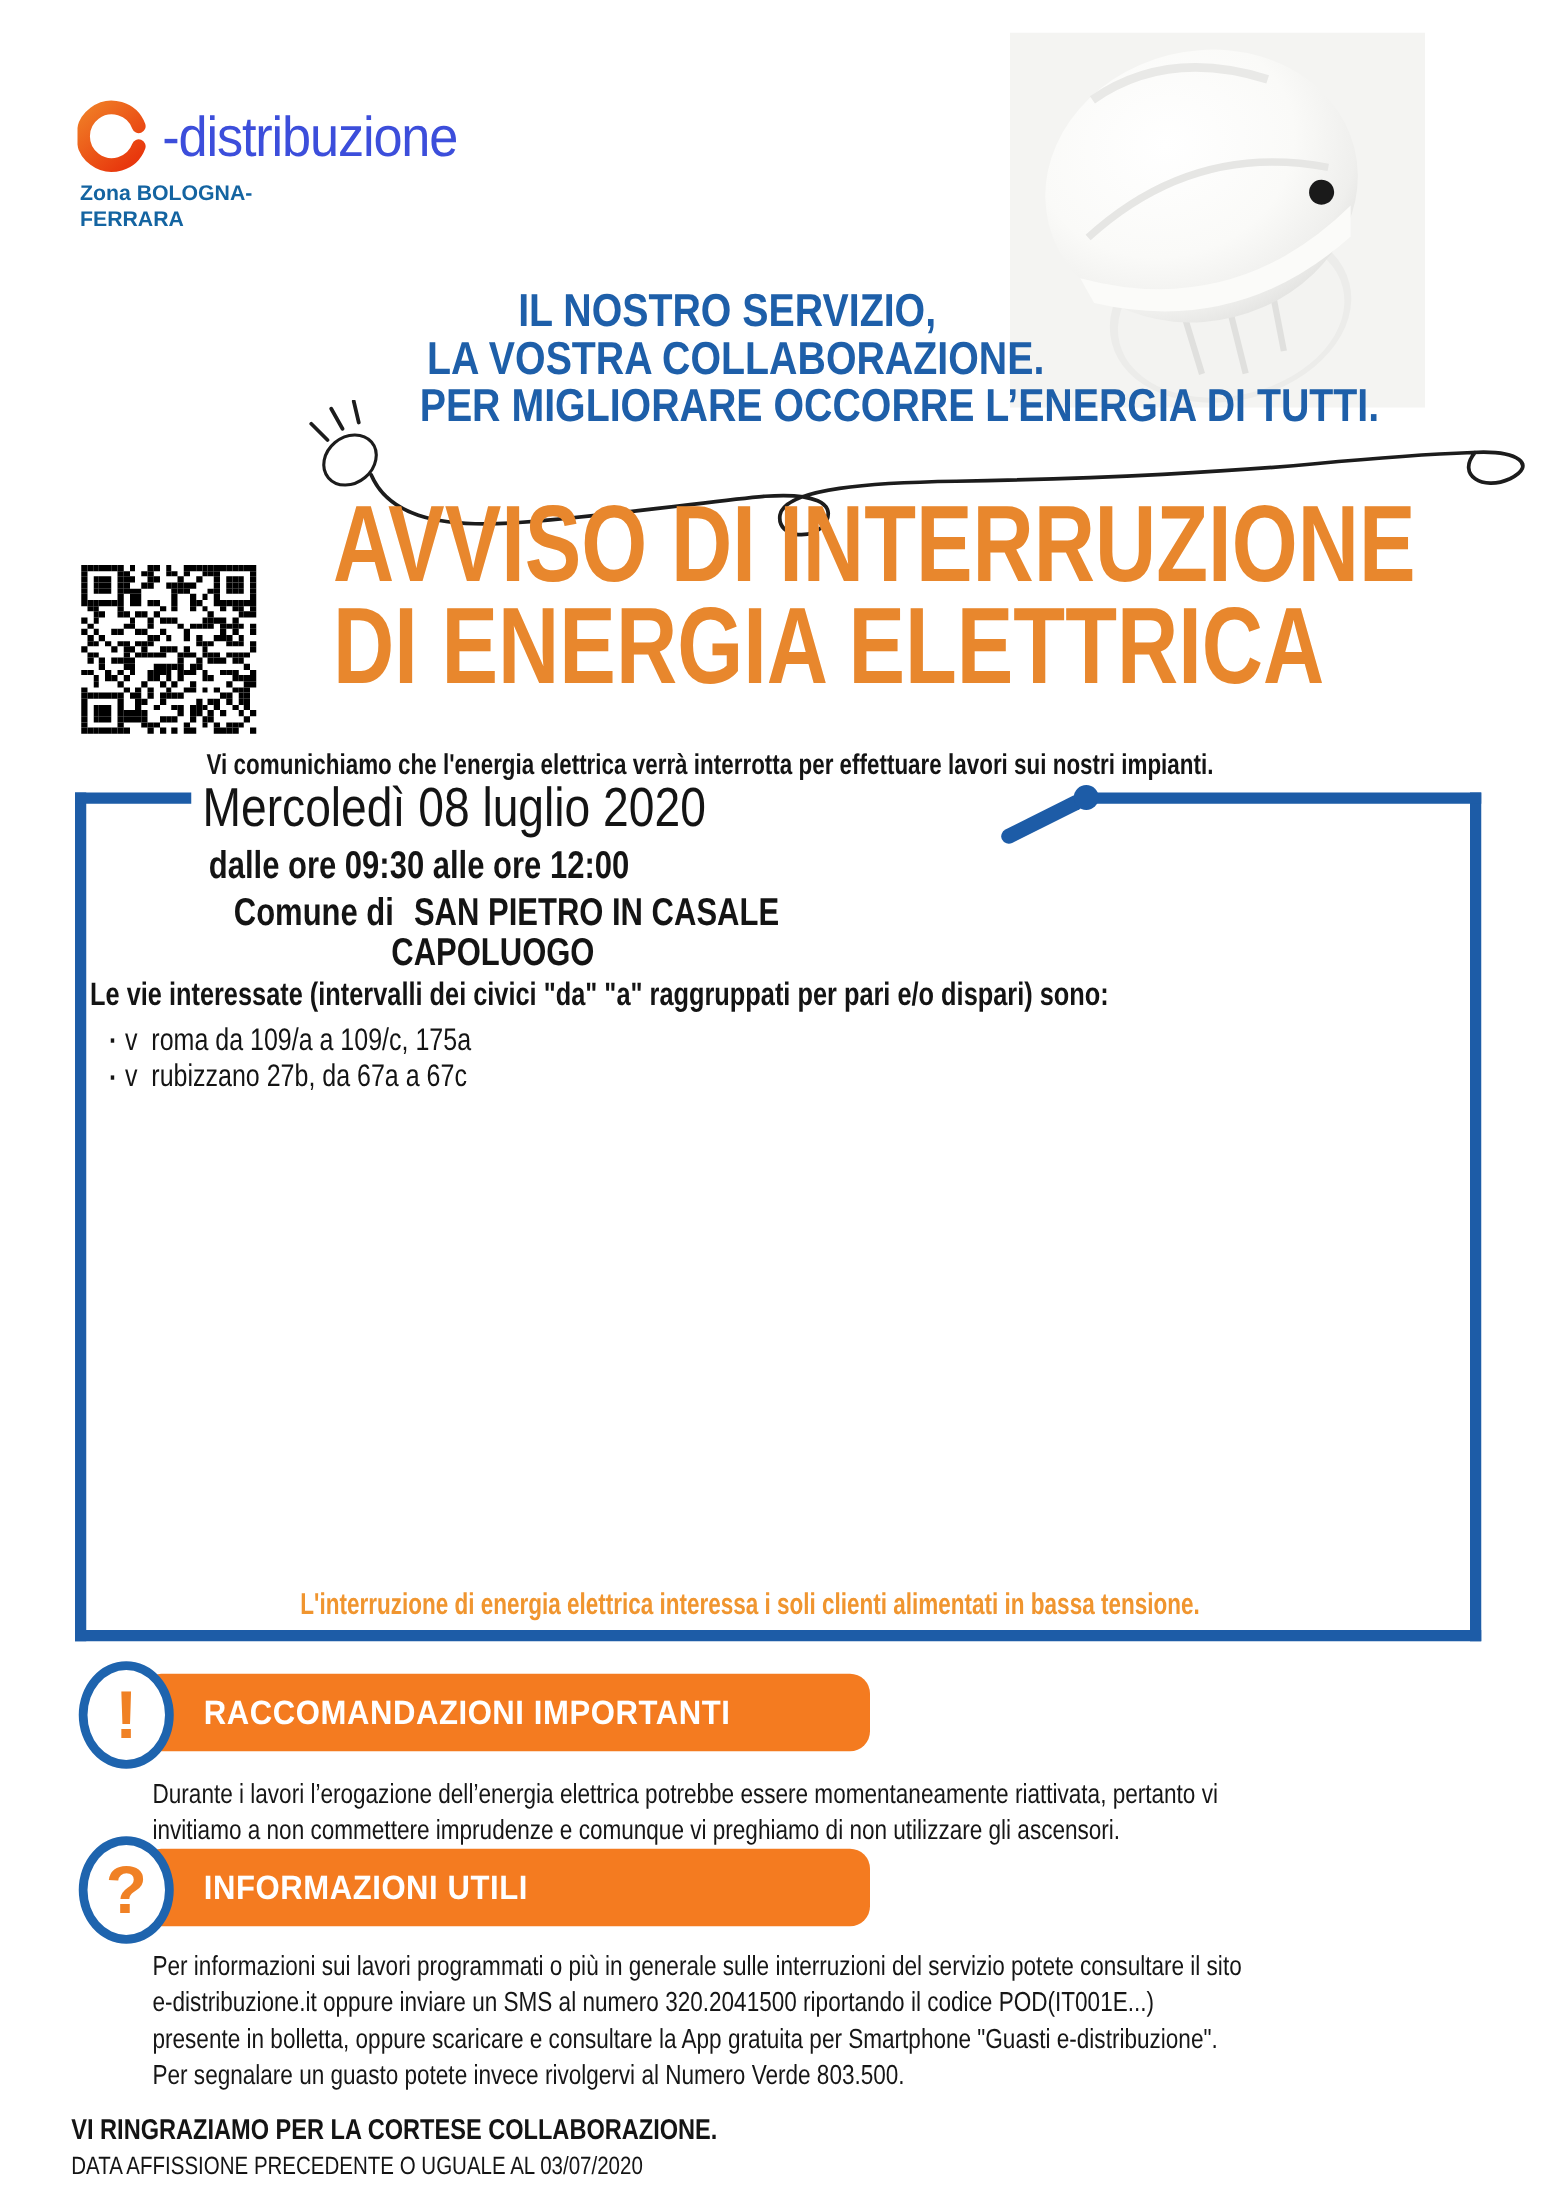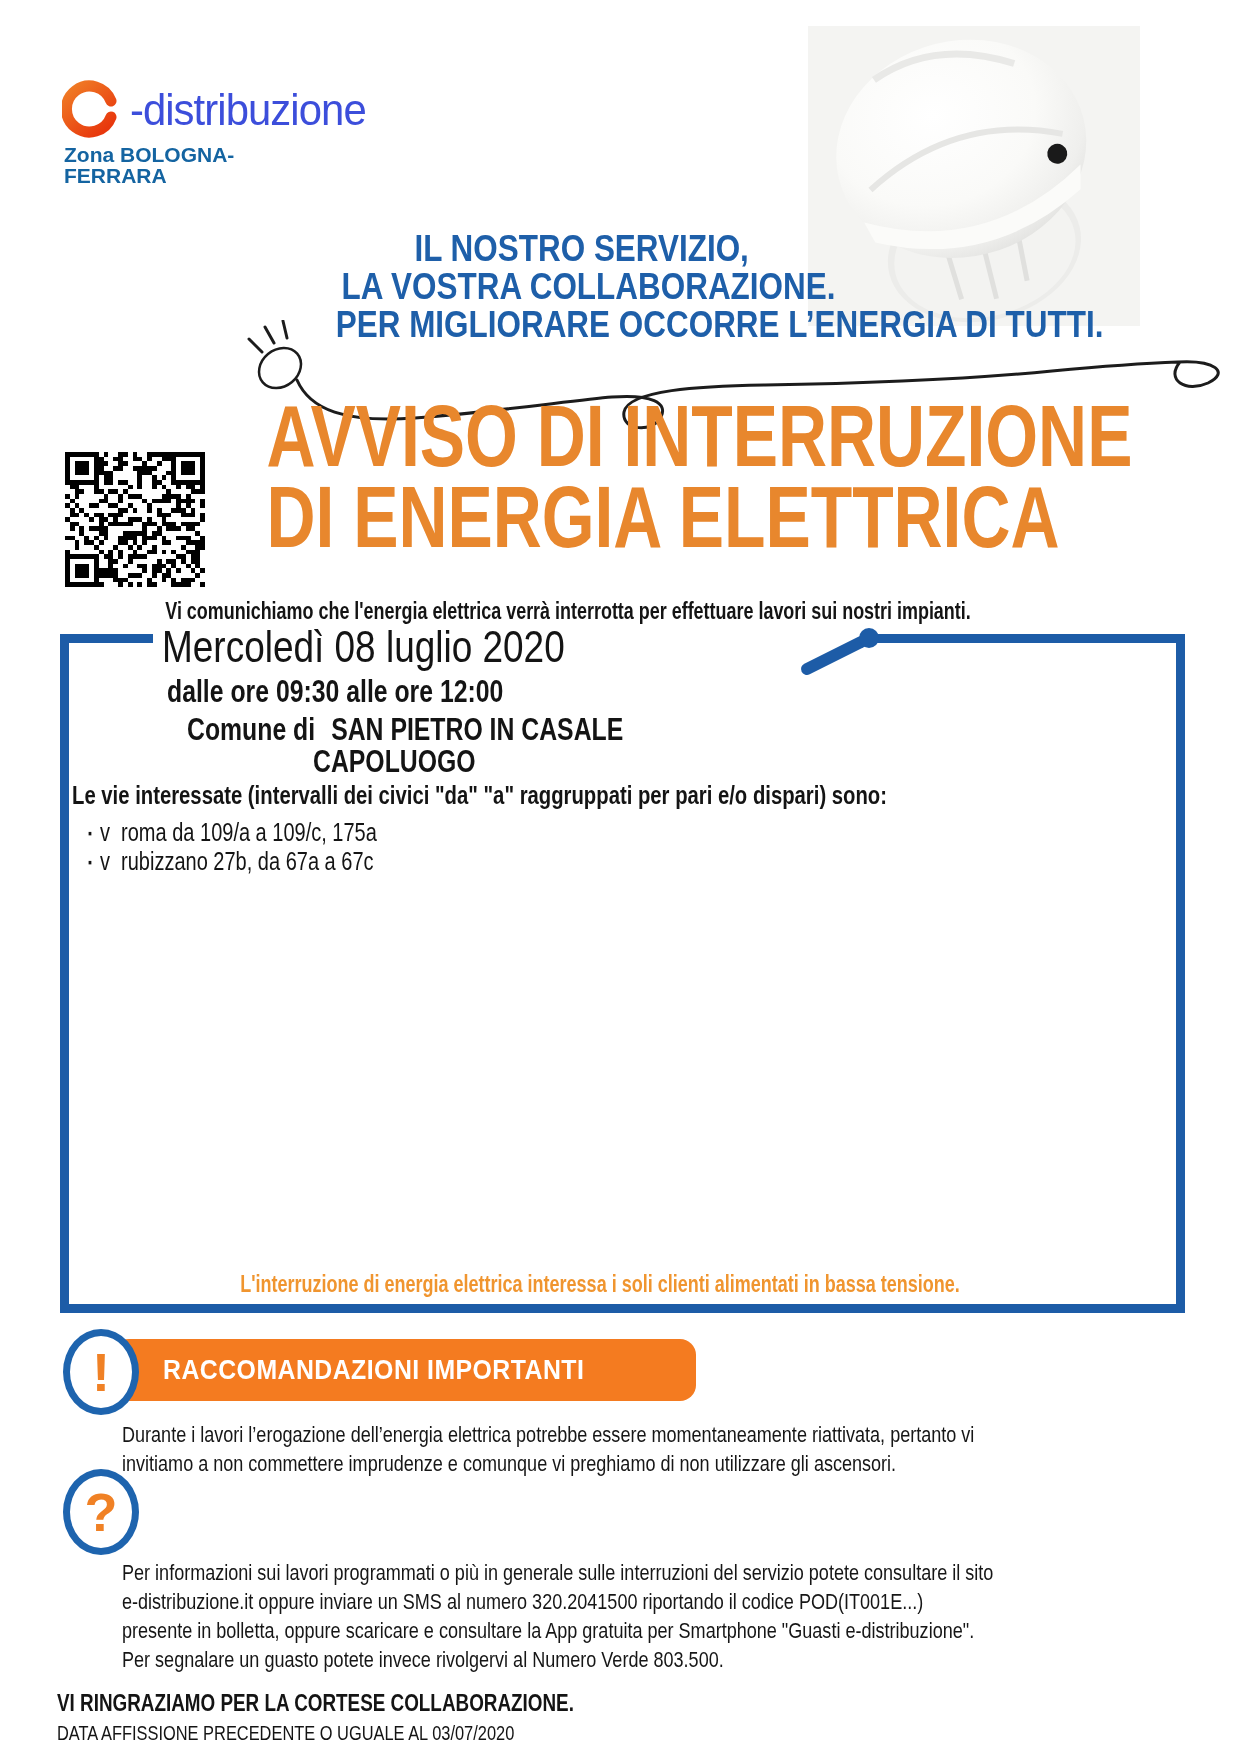--- a/index.html
+++ b/index.html
@@ -9,21 +9,21 @@
     position:relative; width:1240px; height:1755px; margin:0 auto;
     background:#ffffff; overflow:hidden;
   }
   .abs { position:absolute; }
   .cond { display:inline-block; transform-origin:0 50%; white-space:nowrap; }
   .cond-c { display:block; transform-origin:50% 50%; white-space:nowrap; text-align:center; }
 
   
   #photo { left:808px; top:26px; width:332px; height:304px; }
   #brand-text { left:121px; top:84px; font-size:45px; color:#3C4EDB; letter-spacing:-1px; transform:scaleX(.93); }
-  #zone { left:64px; top:144px; font-size:21px; font-weight:bold; color:#1464A1; line-height:21px; white-space:pre-line; }
+  #zone { left:64px; top:144px; font-size:17px; font-weight:bold; color:#1464A1; line-height:21px; white-space:pre-line; }
   .slogan { font-size:37px; font-weight:bold; color:#1E5FA9; transform:scaleX(.85); }
   #slogan1 { left:385px; top:228px; }
   #slogan2 { left:298px; top:266px; }
   #slogan3 { left:268px; top:304px; }
 
   
   #qr { left:65px; top:452px; width:140px; height:135px; display:grid;
         grid-template-columns:repeat(29,1fr); grid-template-rows:repeat(29,1fr); background:#fff; }
   #qr i { display:block; }
   #qr i.on { background:#000; }
@@ -1038,20 +1038,23 @@
 
   <div class="abs" id="bt-note">
       <span class="cond-c">L'interruzione di energia elettrica interessa i soli clienti alimentati in bassa tensione.</span>
     </div>
   <div class="abs bicon" id="icon1">
       <span>!</span>
     </div>
   <div class="abs para" id="para1">Durante i lavori l’erogazione dell’energia elettrica potrebbe essere momentaneamente riattivata, pertanto vi
 invitiamo a non commettere imprudenze e comunque vi preghiamo di non utilizzare gli ascensori.</div>
 
+  <div class="abs banner" id="banner2">
+      <span>INFORMAZIONI UTILI</span>
+    </div>
   <div class="abs bicon" id="icon2">
       <span>?</span>
     </div>
   <div class="abs para" id="para2">Per informazioni sui lavori programmati o più in generale sulle interruzioni del servizio potete consultare il sito
 e-distribuzione.it oppure inviare un SMS al numero 320.2041500 riportando il codice POD(IT001E...)
 presente in bolletta, oppure scaricare e consultare la App gratuita per Smartphone "Guasti e-distribuzione".
 Per segnalare un guasto potete invece rivolgervi al Numero Verde 803.500.</div>
 
   <div class="abs" id="thanks"><span class="cond">VI RINGRAZIAMO PER LA CORTESE COLLABORAZIONE.</span></div>
   <div class="abs" id="affissione"><span class="cond">DATA AFFISSIONE PRECEDENTE O UGUALE AL  03/07/2020</span></div>

